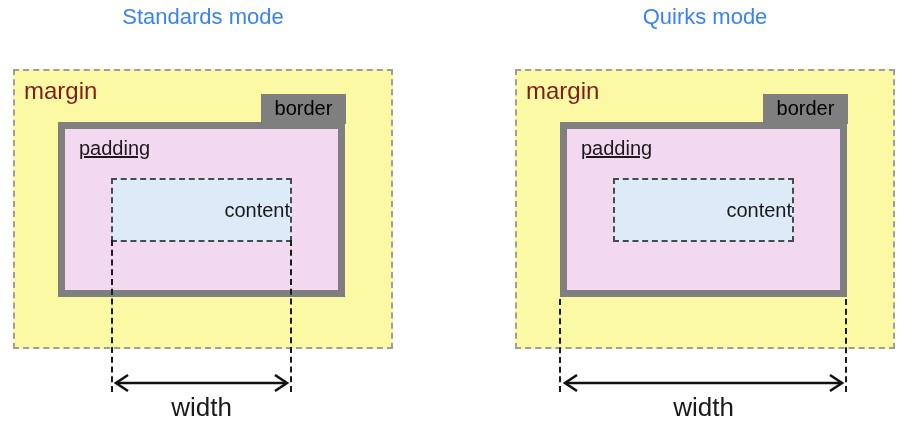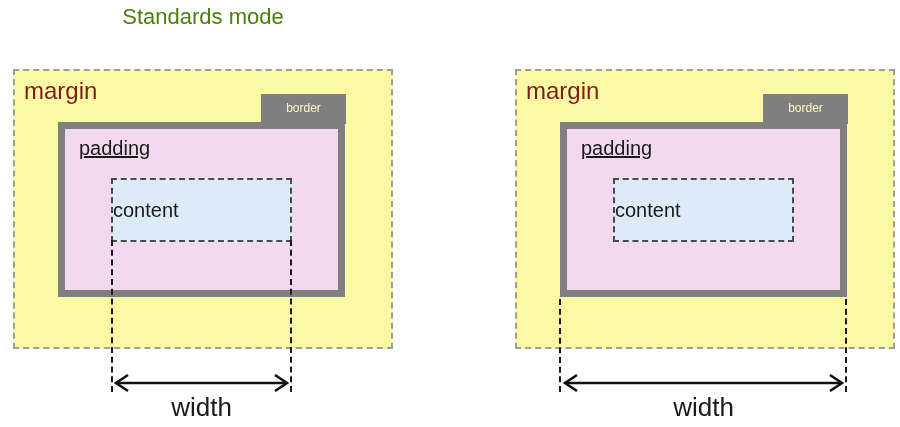--- a/index.html
+++ b/index.html
@@ -10,42 +10,42 @@
     font-family:"Liberation Sans", sans-serif;
     color:#111;
     overflow:hidden;
   }
   .group{position:absolute;top:0;width:380px;height:427px;}
   .group.standards{left:13px;}
   .group.quirks{left:515px;}
 
   .g-title{
     position:absolute;top:4px;left:0;width:100%;
-    text-align:center;font-size:22px;color:#4d7c0f;
+    text-align:center;font-size:22px;color:#3b82f6;
   }
 
   .margin-box{
     position:absolute;left:0;top:69px;width:380px;height:280px;
     background:#fbf9a3;
     border:2px dashed #9e9e9e;
     box-sizing:border-box;
   }
   .margin-label{
     position:absolute;left:9px;top:6px;
     font-size:24px;color:#7f1d1d;
   }
 
   .border-tab{
     position:absolute;left:248px;top:94px;width:85px;height:30px;
     background:#7f7f7f;
     display:flex;align-items:center;justify-content:center;
     z-index:2;
   }
   .border-tab-label{
-    color:#fef9c3;font-size:12px;line-height:1;padding-bottom:2px;
+    color:#000000;font-size:20px;line-height:1;padding-bottom:2px;
   }
 
   .border-box{
     position:absolute;left:45px;top:122px;width:287px;height:175px;
     background:#7f7f7f;
     z-index:1;
   }
   .padding-area{
     position:absolute;left:7px;top:7px;right:7px;bottom:7px;
     background:#f2d9f0;
@@ -53,21 +53,21 @@
   .padding-label{
     position:absolute;left:14px;top:8px;
     font-size:20px;color:#1a1a1a;text-decoration:underline;
   }
 
   .content-box{
     position:absolute;left:98px;top:178px;width:181px;height:64px;
     box-sizing:border-box;
     background:#dcebf7;
     border:2px dashed #4a4a4a;
-    display:flex;align-items:center;justify-content:flex-start;
+    display:flex;align-items:center;justify-content:flex-end;
     z-index:3;
   }
   .content-label{font-size:20px;color:#1a1a1a;}
 
   .vline{
     position:absolute;width:0;
     border-left:2px dashed #1a1a1a;
     z-index:5;
   }
   
@@ -122,20 +122,21 @@
     <svg class="arrow-svg" width="181" height="22" viewBox="0 0 181 22">
       <line class="arrow-stroke" x1="6" y1="11" x2="175" y2="11"></line>
       <polyline class="arrow-stroke" points="17,3 5,11 17,19"></polyline>
       <polyline class="arrow-stroke" points="164,3 176,11 164,19"></polyline>
     </svg>
 
     <div class="width-label">width</div>
   </div>
 
   <div class="group quirks">
+    <div class="g-title">Quirks mode</div>
 
     <div class="margin-box">
       <span class="margin-label">margin</span>
     </div>
 
     <div class="border-tab">
       <span class="border-tab-label">border</span>
     </div>
 
     <div class="border-box">

